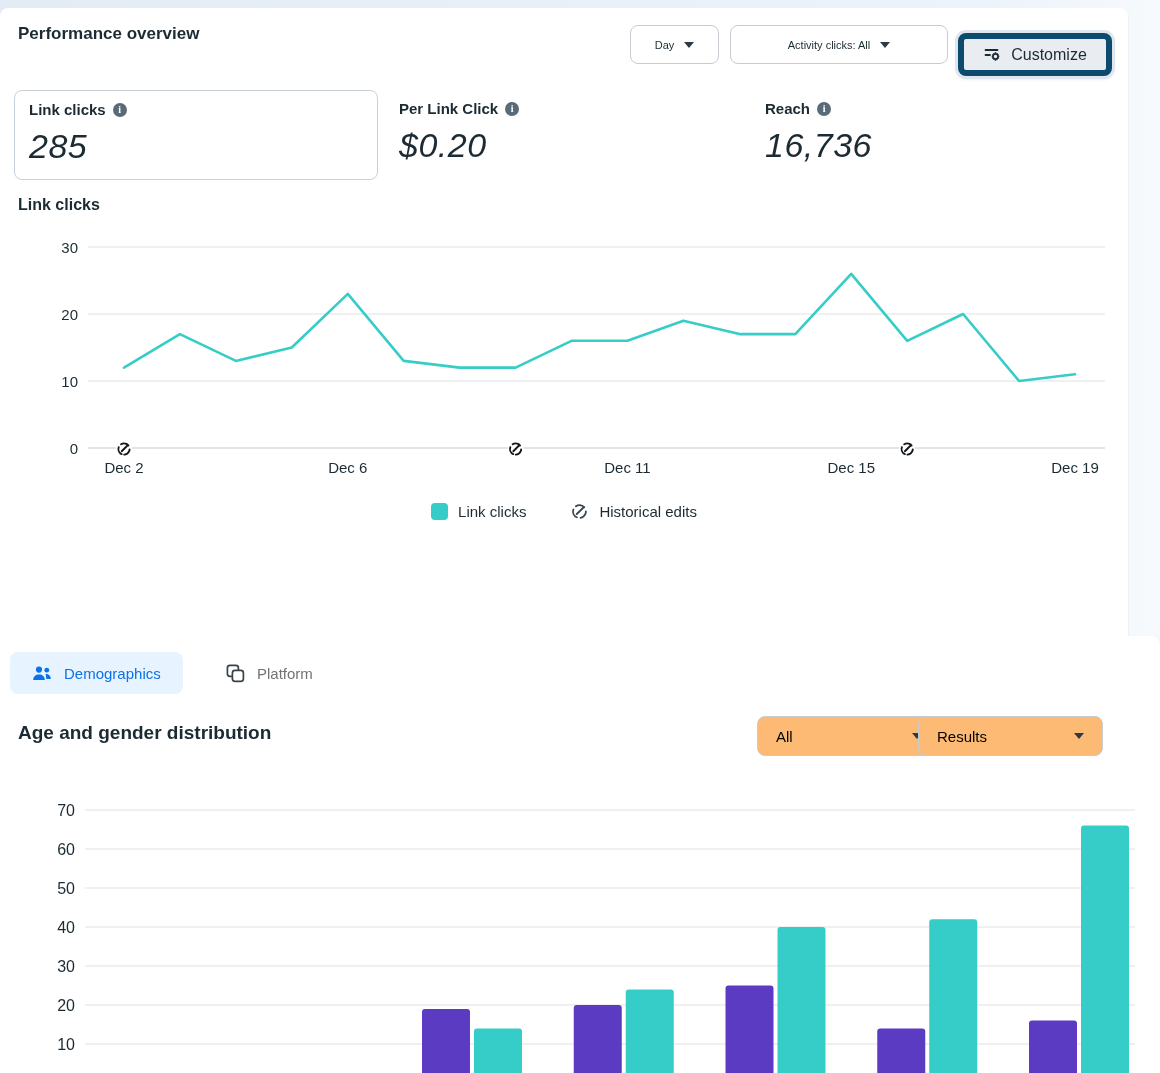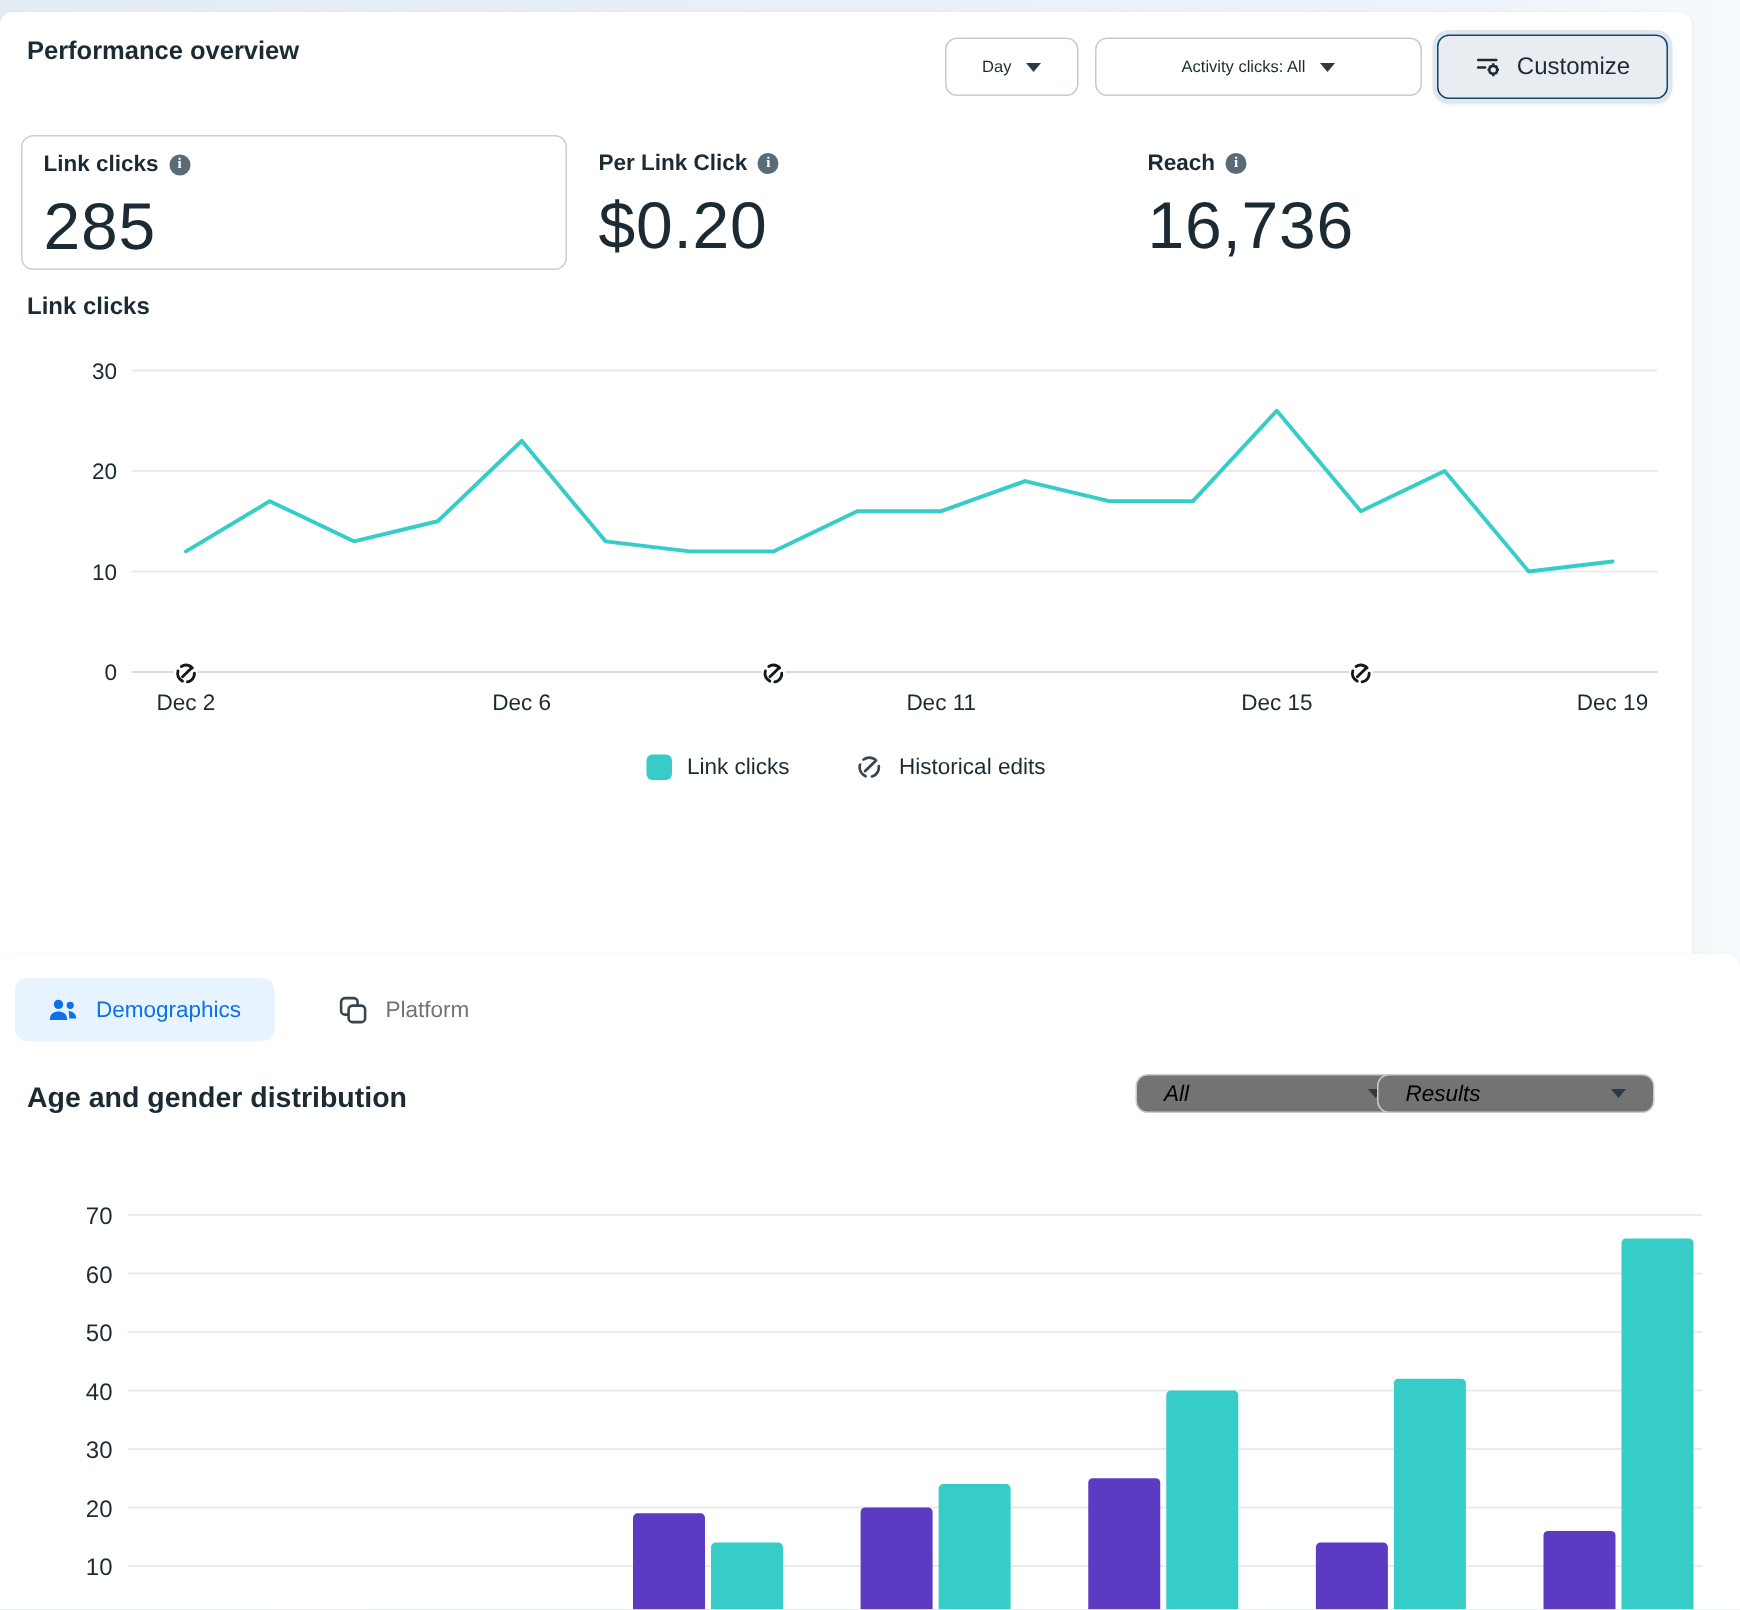--- a/index.html
+++ b/index.html
@@ -15,50 +15,50 @@
 
   .section-title { position:absolute; font-weight:700; }
   .pill-btn {
     position:absolute; display:flex; align-items:center; justify-content:center; gap:10px;
     background:#fff; border:1px solid #C6CCD2; border-radius:8px; height:39px;
     font-size:11px; color:#1C2B33; cursor:pointer;
   }
   .caret { width:0; height:0; border-left:5px solid transparent; border-right:5px solid transparent; border-top:6px solid #2B3A44; }
   .btn-customize {
     position:absolute; display:flex; align-items:center; justify-content:center; gap:9px;
-    background:#E9EDF2; border:1px solid #0c4a6e; border-radius:8px;
+    background:#E9EDF2; border:6px solid #0c4a6e; border-radius:8px;
     box-shadow:0 0 0 3px #DFE6EE, 0 2px 4px rgba(0,0,0,.18);
-    font-size:16px; color:#1C2B33; cursor:pointer;
+    font-size:16px; color:#1C2B33; cursor:pointer;margin-top:10px;
   }
   .metric-card { position:absolute; border-radius:8px; padding:10px 14px; }
   .metric-card.selected { border:1px solid #C9D1D8; }
   .metric-label { font-size:15px; font-weight:700; display:flex; align-items:center; gap:7px; }
-  .metric-value { font-size:44px; font-weight:400; margin-top:9px; letter-spacing:.5px; }
+  .metric-value { font-size:34px; font-weight:400; margin-top:9px; letter-spacing:.5px;font-style:italic; }
   .info-icon {
     display:inline-flex; align-items:center; justify-content:center;
     width:14px; height:14px; border-radius:50%; background:#5A6B78;
     color:#fff; font-size:10px; font-weight:700; font-family:"Liberation Serif","DejaVu Serif",serif;
   }
   svg { display:block; font-family:inherit; }
   .legend-row {
     position:absolute; left:0; top:494px; width:1128px;
     display:flex; align-items:center; justify-content:center; gap:44px; font-size:15px;
   }
   .legend-item { display:flex; align-items:center; gap:10px; }
   .legend-swatch { width:17px; height:17px; border-radius:4px; }
   .tab-pill {
     position:absolute; display:flex; align-items:center; gap:12px; height:42px;
     padding:0 22px; border-radius:8px; font-size:15px; cursor:pointer;
   }
   .tab-pill.active { background:#E7F3FF; color:#0B72E8; font-weight:400; }
   .tab-pill.inactive { color:#737373; font-weight:400; }
   .filter-btn {
     position:absolute; display:flex; align-items:center; justify-content:space-between;
-    background:#737373; border:1px solid #C6CCD2; border-radius:8px; height:26px;
-    padding:0 18px; font-size:15px; cursor:pointer;font-style:italic;
+    background:#fdba74; border:1px solid #C6CCD2; border-radius:8px; height:40px;
+    padding:0 18px; font-size:15px; cursor:pointer;
   }
 </style>
 </head>
 <body>
 
 <div id="screen">
 
   <div class="card" id="card-performance">
 
     <div class="section-title" style="left:18px; top:16px; font-size:17px;">Performance overview</div>

